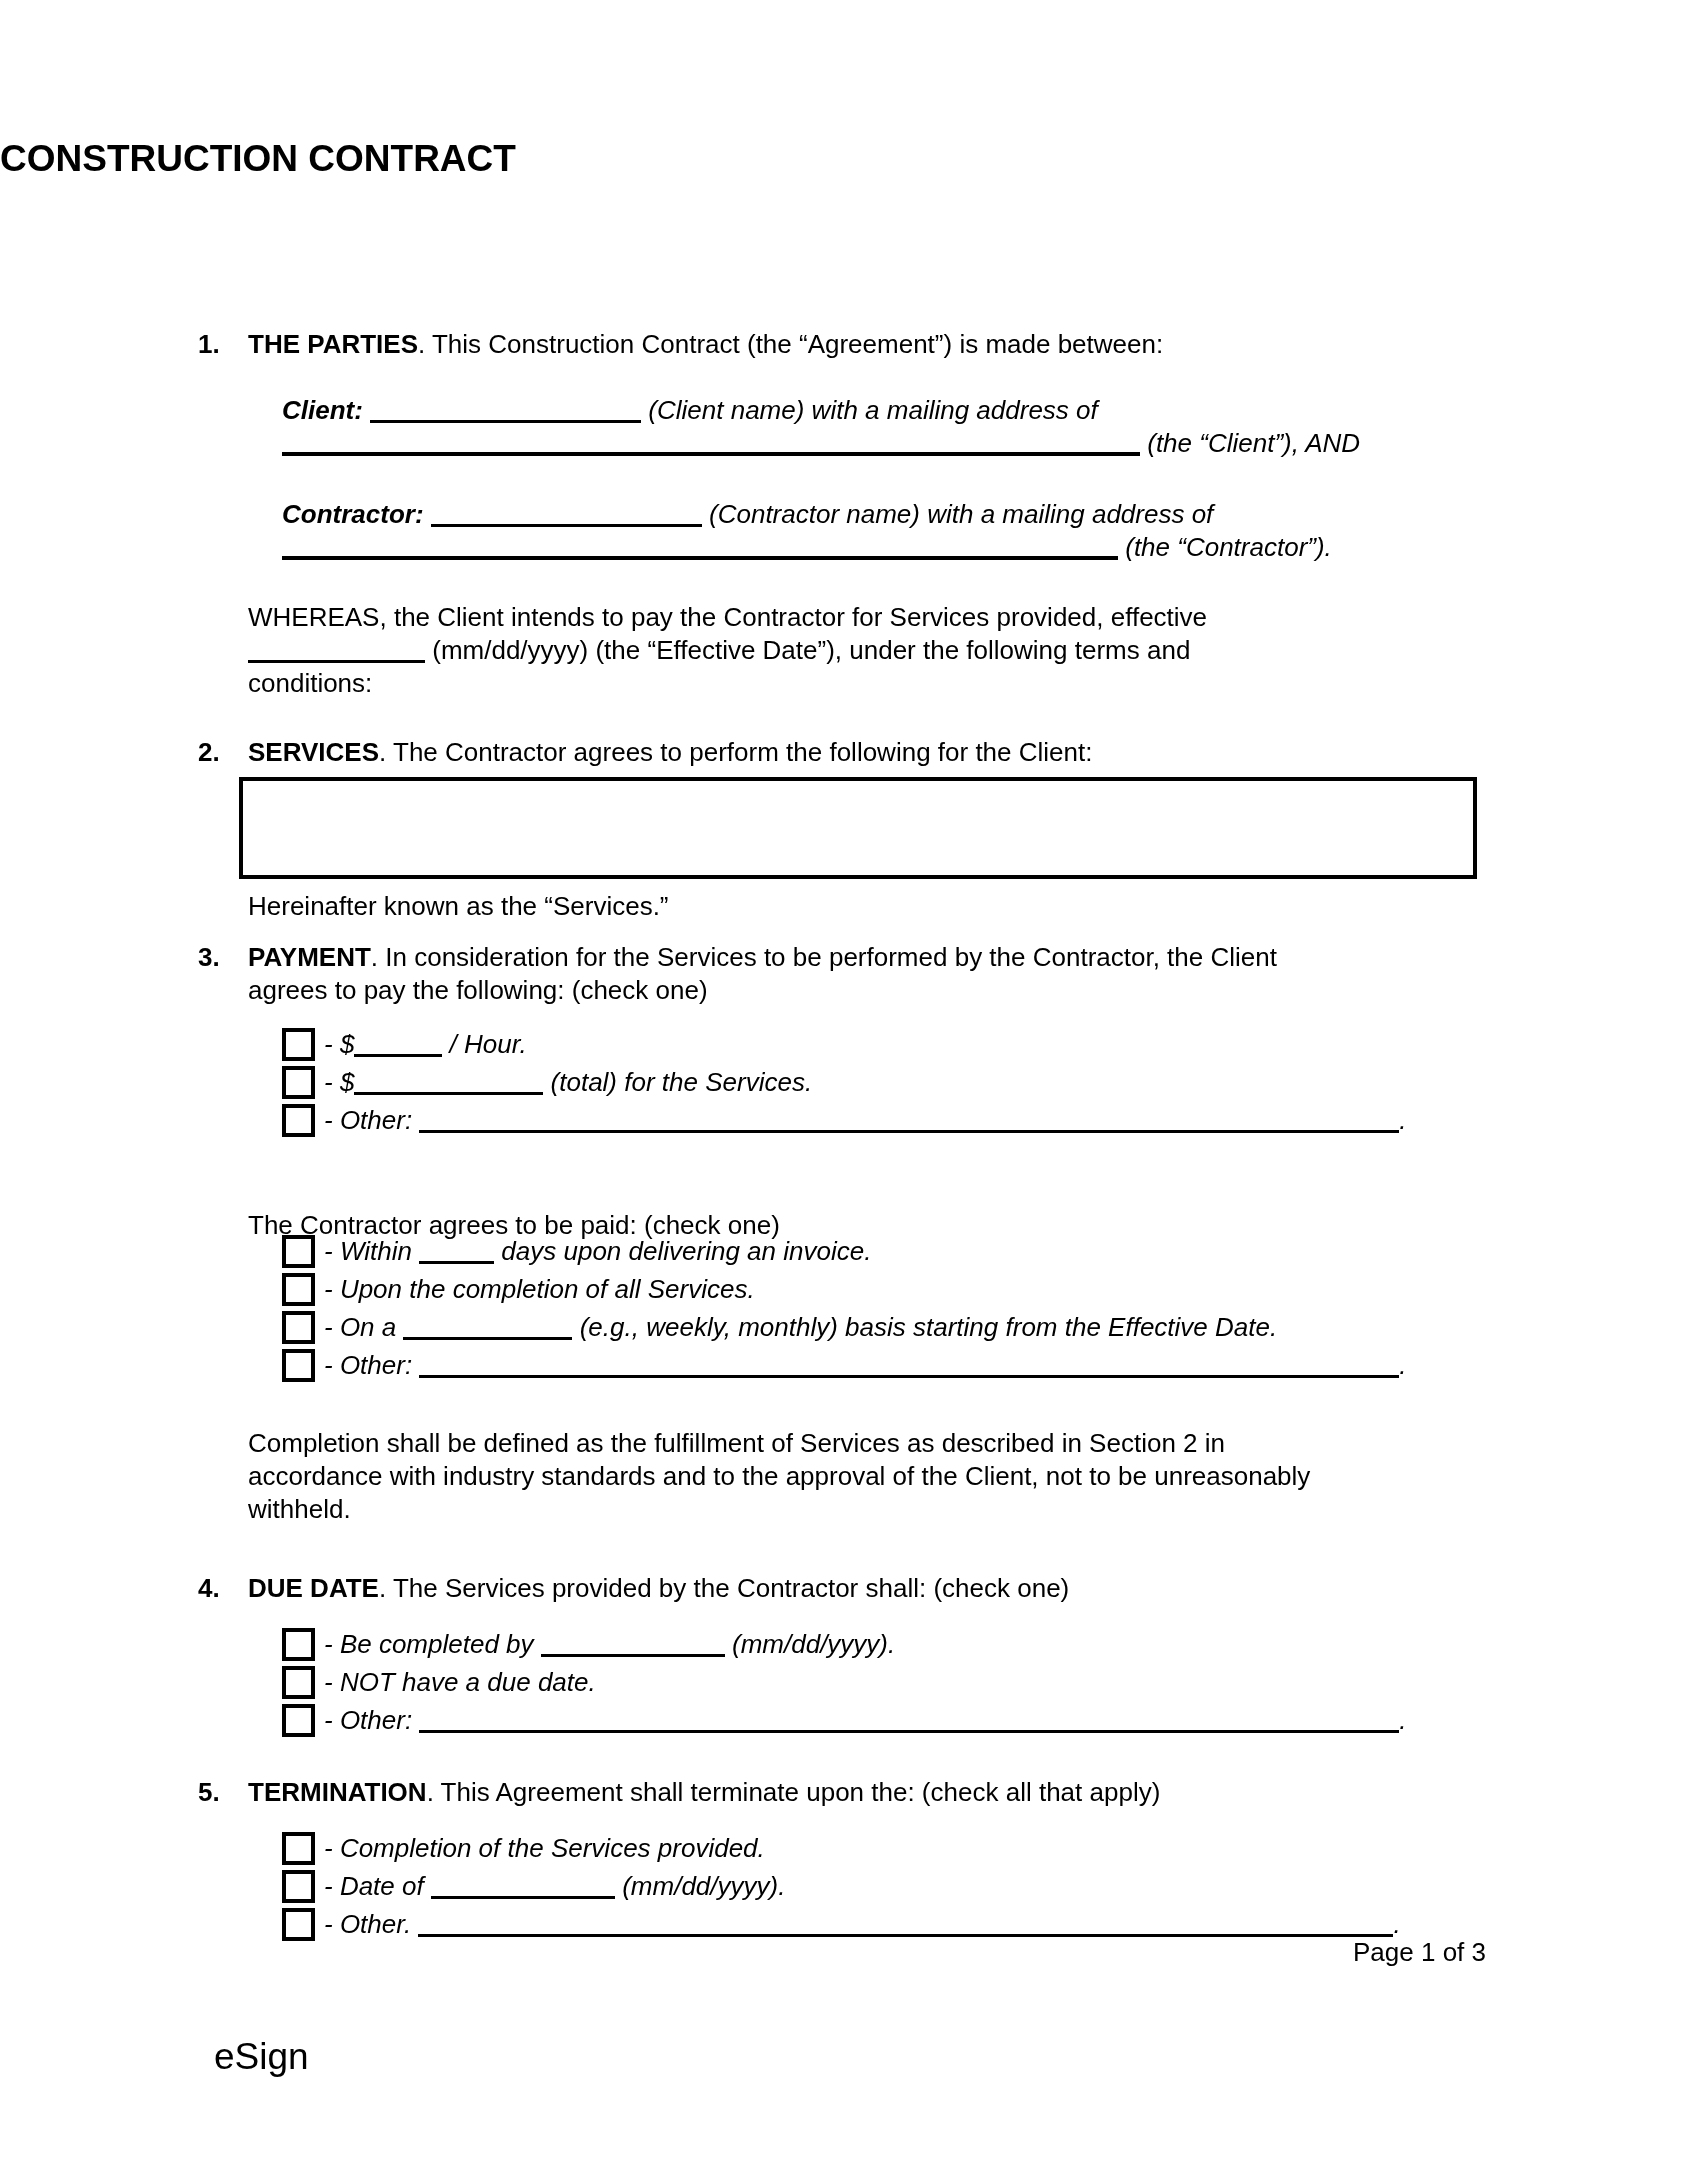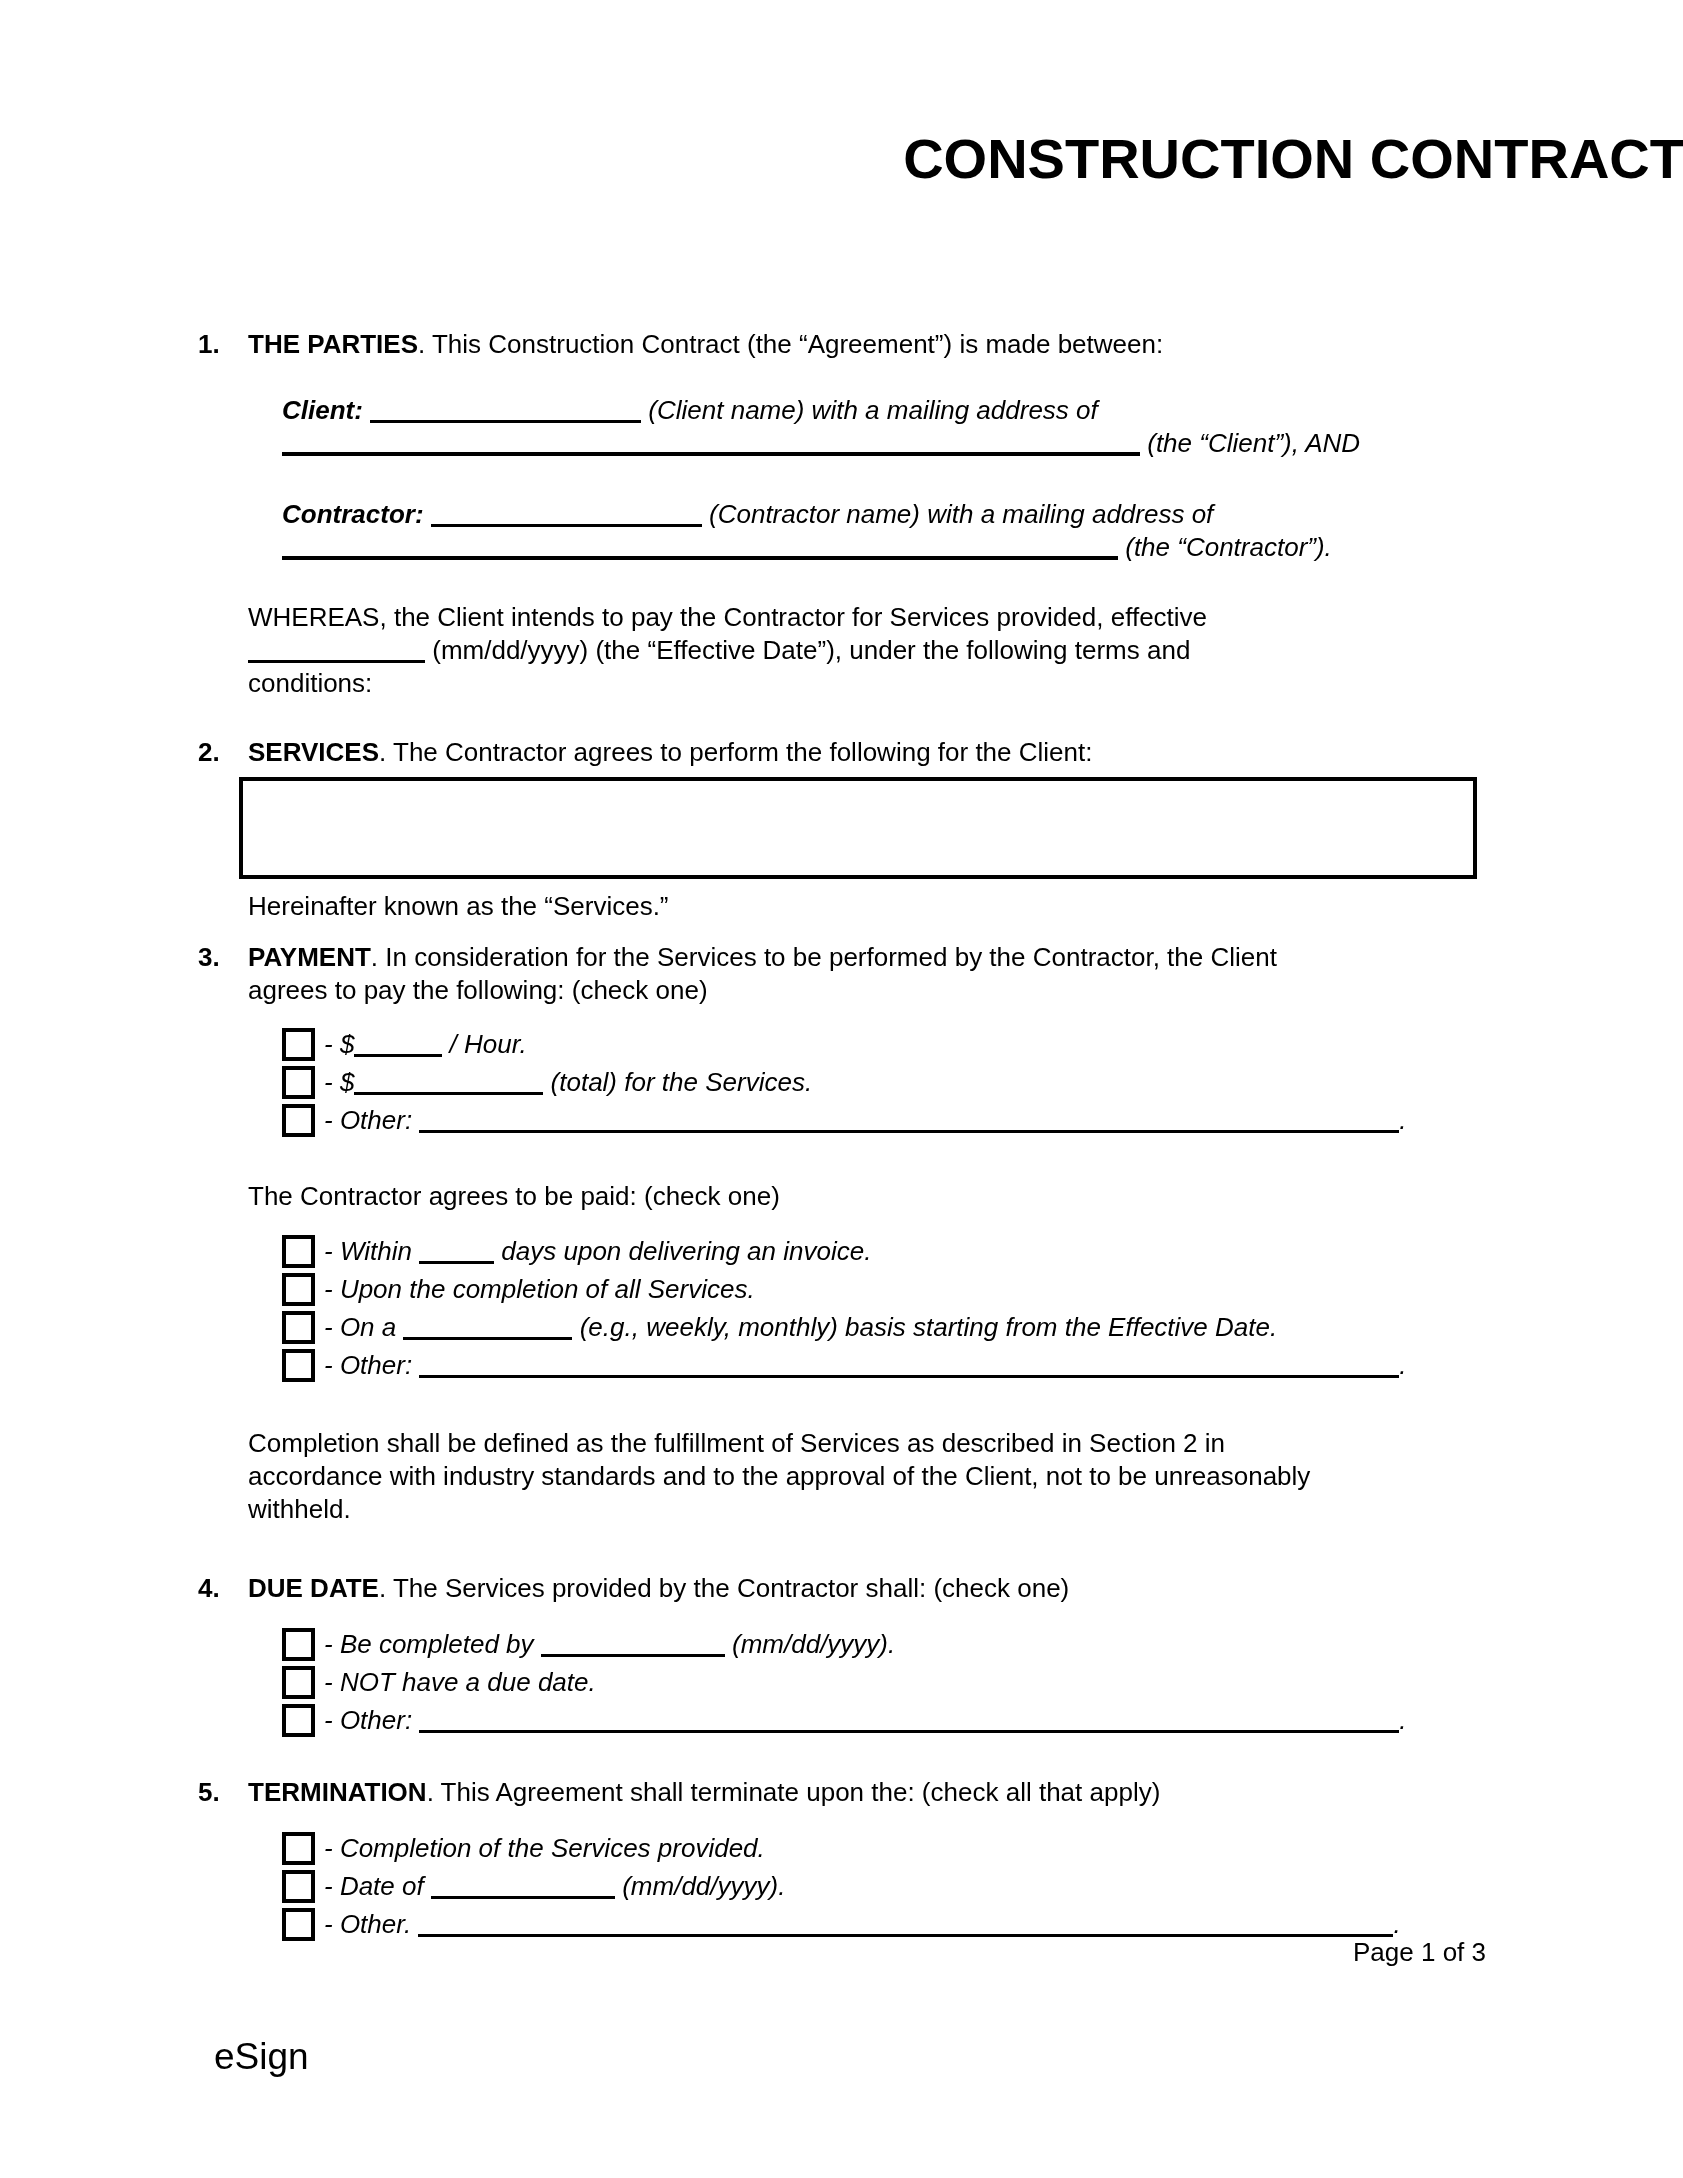--- a/index.html
+++ b/index.html
@@ -7,21 +7,21 @@
     position:relative;
     width:1684px;height:2178px;
     background:#ffffff;
     font-family:"Liberation Sans","DejaVu Sans",sans-serif;
     font-size:26px;line-height:33px;color:#000;
     overflow:hidden;
   }
   .abs{position:absolute;}
   .title{
     left:0;width:1684px;top:133px;
-    text-align:right;font-weight:bold;font-size:56px;line-height:52px;
+    text-align:left;font-weight:bold;font-size:37px;line-height:52px;
   }
   .sec-num{left:198px;width:46px;font-weight:bold;}
   .sec-text{left:248px;width:1238px;}
   .ind{left:282px;width:1188px;font-style:italic;}
   .b{font-weight:bold;}
   .row{min-height:33px;}
   .blank{
     display:inline-block;
     border-bottom:3px solid #000;
     height:12px;
@@ -108,21 +108,21 @@
       <span class="checkbox"></span><span>- $</span><span class="blank" style="width:88px"></span><span> / Hour.</span>
     </div>
     <div class="check-row">
       <span class="checkbox"></span><span>- $</span><span class="blank" style="width:189px"></span><span> (total) for the Services.</span>
     </div>
     <div class="check-row">
       <span class="checkbox"></span><span>- Other: </span><span class="blank" style="width:980px"></span><span>.</span>
     </div>
   </div>
 
-  <div class="abs sec-text" style="top:1180px">The Contractor agrees to be paid: (check one)</div>
+  <div class="abs sec-text" style="top:1209px">The Contractor agrees to be paid: (check one)</div>
 
   <div class="abs ind" style="top:1232px">
     <div class="check-row">
       <span class="checkbox"></span><span>- Within</span> <span class="blank" style="width:75px"></span><span> days upon delivering an invoice.</span>
     </div>
     <div class="check-row">
       <span class="checkbox"></span><span>- Upon the completion of all Services.</span>
     </div>
     <div class="check-row">
       <span class="checkbox"></span><span>- On a</span> <span class="blank" style="width:169px"></span><span> (e.g., weekly, monthly) basis starting from the Effective Date.</span>

